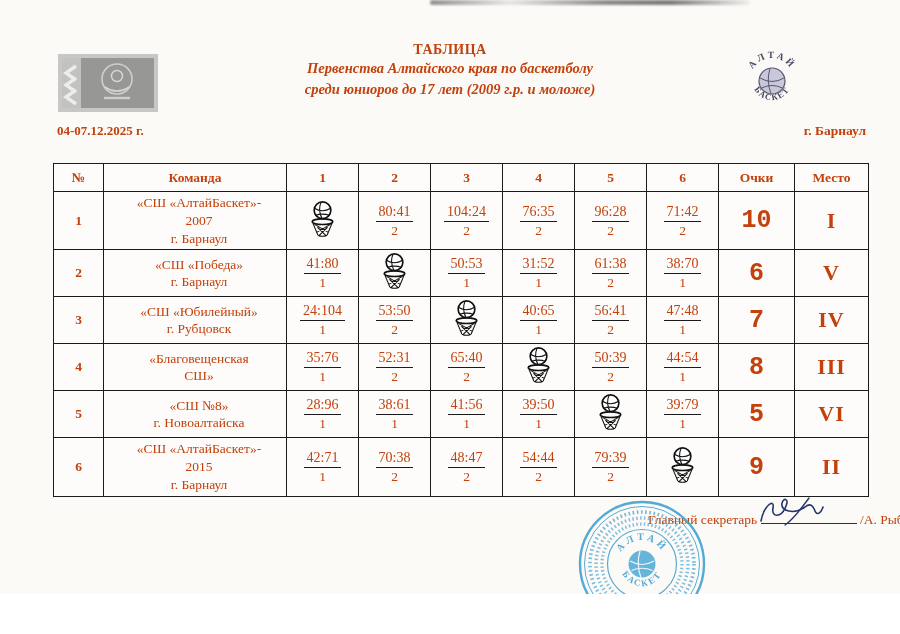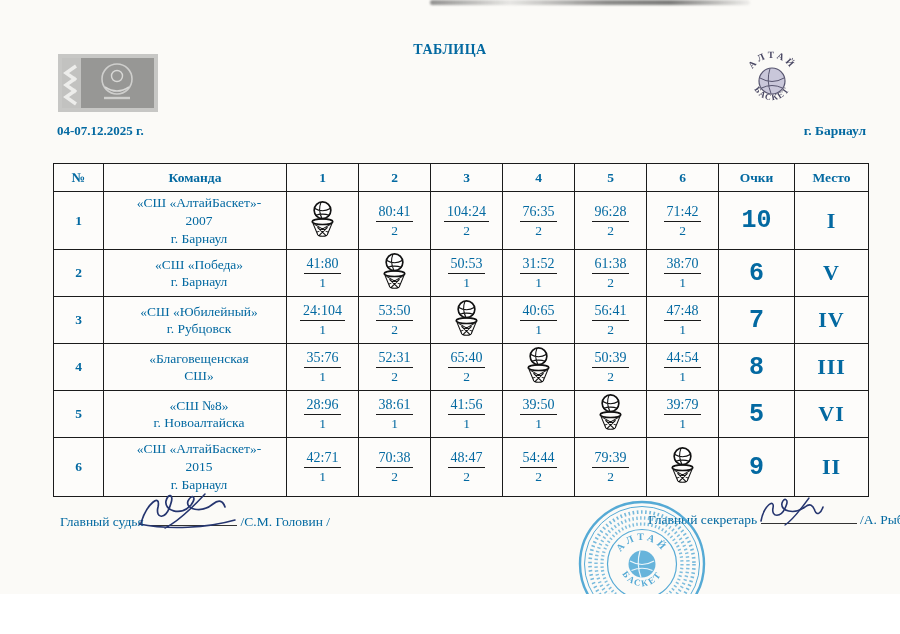--- a/index.html
+++ b/index.html
@@ -1,21 +1,21 @@
 <!DOCTYPE html>
 <html><head>
 <meta charset="utf-8">
 <style>
   html,body{margin:0;padding:0;}
   .page{
     position:relative;
     width:900px;height:594px;
     background:#fbfaf7;
     font-family:"Liberation Serif", serif;
-    color:#0369a1;
+    color:#c2410c;
     overflow:hidden;
   }
   .scan-smudge{
     position:absolute;left:430px;top:0;width:320px;height:5px;
     background:linear-gradient(90deg, rgba(60,60,60,.55), rgba(120,120,120,.15) 25%, rgba(50,50,50,.55) 55%, rgba(40,40,40,.6) 75%, rgba(140,140,140,.1));
     filter:blur(1.2px);border-radius:3px;
   }
   .logo-left{position:absolute;left:58px;top:54px;}
   .title-block{position:absolute;left:180px;right:180px;top:42px;text-align:center;}
   .doc-title{font-size:14px;font-weight:bold;letter-spacing:.5px;}
@@ -63,20 +63,22 @@
       <path d="M18 12 L8 19 L18 26 M18 24 L8 31 L18 38 M18 36 L8 43 L18 50" stroke="#ededeb" stroke-width="3.4" fill="none"></path>
       <circle cx="59" cy="25" r="15" fill="none" stroke="#cfcfcd" stroke-width="1.6"></circle>
       <circle cx="59" cy="22" r="5.5" fill="none" stroke="#d8d8d6" stroke-width="1.4"></circle>
       <path d="M47 33 Q59 41 71 33" stroke="#d8d8d6" stroke-width="1.6" fill="none"></path>
       <path d="M46 44 H72" stroke="#cfcfcd" stroke-width="2.4"></path>
     </svg>
   </div>
 
   <div class="title-block">
     <div class="doc-title">ТАБЛИЦА</div>
+    <div class="doc-subtitle">Первенства Алтайского края по баскетболу</div>
+    <div class="doc-subtitle">среди юниоров до 17 лет (2009 г.р. и моложе)</div>
   </div>
 
   <div class="logo-right">
     <svg width="64" height="64" viewBox="0 0 64 64">
       <defs>
         <path id="lg-top" d="M10 32 a22 22 0 0 1 44 0"></path>
         <path id="lg-bot" d="M12 32 a20 20 0 0 0 40 0"></path>
       </defs>
       <circle cx="32" cy="33" r="13" fill="#c9c7da" stroke="#57556f" stroke-width="1.2"></circle>
       <path d="M20 30 Q32 37 44 30 M30 20.5 Q26 33 31 45.5 M21.5 40 Q32 35 42.5 40" fill="none" stroke="#57556f" stroke-width="1"></path>
@@ -250,30 +252,20 @@
     <ellipse cx="17" cy="21.8" rx="10.6" ry="2.9" fill="none" stroke="#111" stroke-width="1.7"></ellipse>
     <path d="M7.2 23.5 L12.2 35.5 M26.8 23.5 L21.8 35.5 M8.8 24.5 L22.6 32.5 M25.2 24.5 L11.4 32.5 M11.8 27.5 L20.4 35.8 M22.2 27.5 L13.6 35.8 M12.2 35.7 Q17 38 21.8 35.7" stroke="#111" stroke-width="1.1" fill="none"></path>
   </svg>
 </td>
           <td class="pts-col">9</td>
           <td class="place-col">II</td>
         </tr>
       </tbody>
   </table>
 
-  <div class="footer-left">
-    <span>Главный судья</span>
-    <span class="sig-line judge">
-      <svg width="118" height="40" viewBox="0 0 118 40">
-        <path d="M6 32 C 12 12, 26 2, 23 16 C 20 28, 31 30, 36 12 C 39 3, 33 2, 31 10 C 29 19, 45 26, 56 14 C 62 6, 57 2, 53 10 C 50 18, 66 23, 78 13 C 84 8, 88 10, 90 16" fill="none" stroke="#25356f" stroke-width="1.7" stroke-linecap="round"></path>
-        <path d="M70 3 C 58 16, 44 30, 30 37 M4 33 C 34 39, 72 37, 100 29" fill="none" stroke="#25356f" stroke-width="1.5" stroke-linecap="round"></path>
-      </svg>
-    </span>
-    <span>/С.М. Головин /</span>
-  </div>
 
   <div class="footer-right">
     <span>Главный секретарь</span>
     <span class="sig-line secretary">
       <svg width="100" height="34" viewBox="0 0 100 34">
         <path d="M12 26 C 15 10, 26 3, 24 13 C 22 22, 32 24, 37 11 C 40 4, 35 2, 33 8 C 31 16, 45 20, 56 12 C 61 8, 64 10, 66 16 C 68 21, 72 18, 74 12" fill="none" stroke="#25356f" stroke-width="1.6" stroke-linecap="round"></path>
         <path d="M60 3 C 52 14, 44 25, 36 30" fill="none" stroke="#25356f" stroke-width="1.4" stroke-linecap="round"></path>
       </svg>
     </span>
     <span>/А. Рыбалкина/</span>

